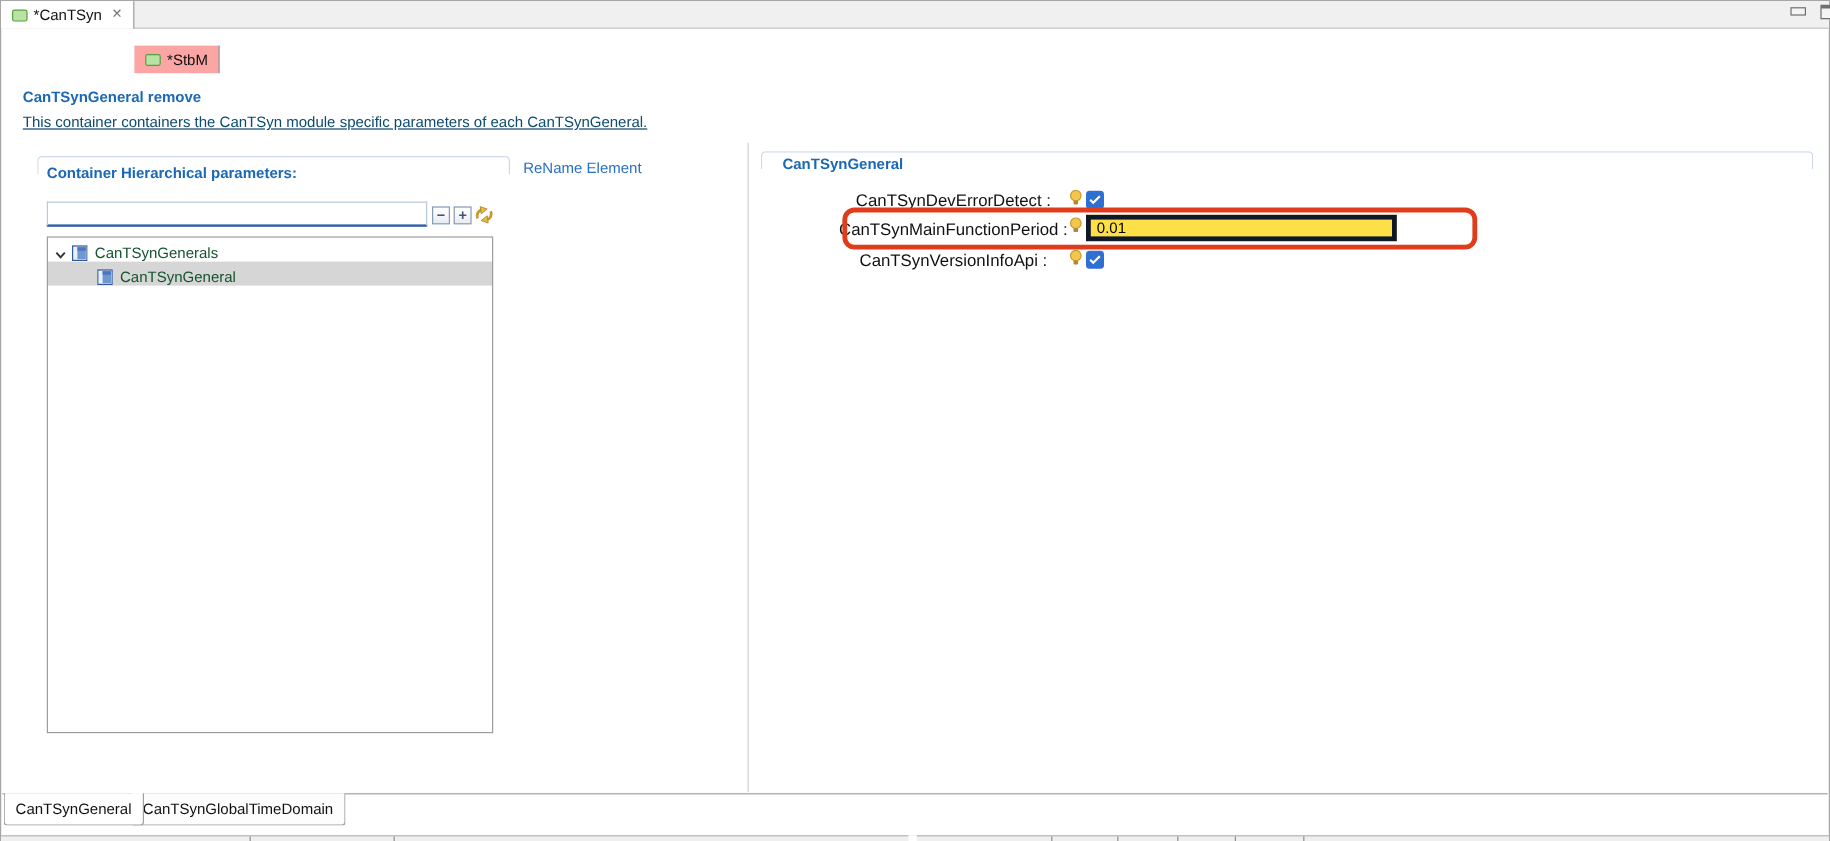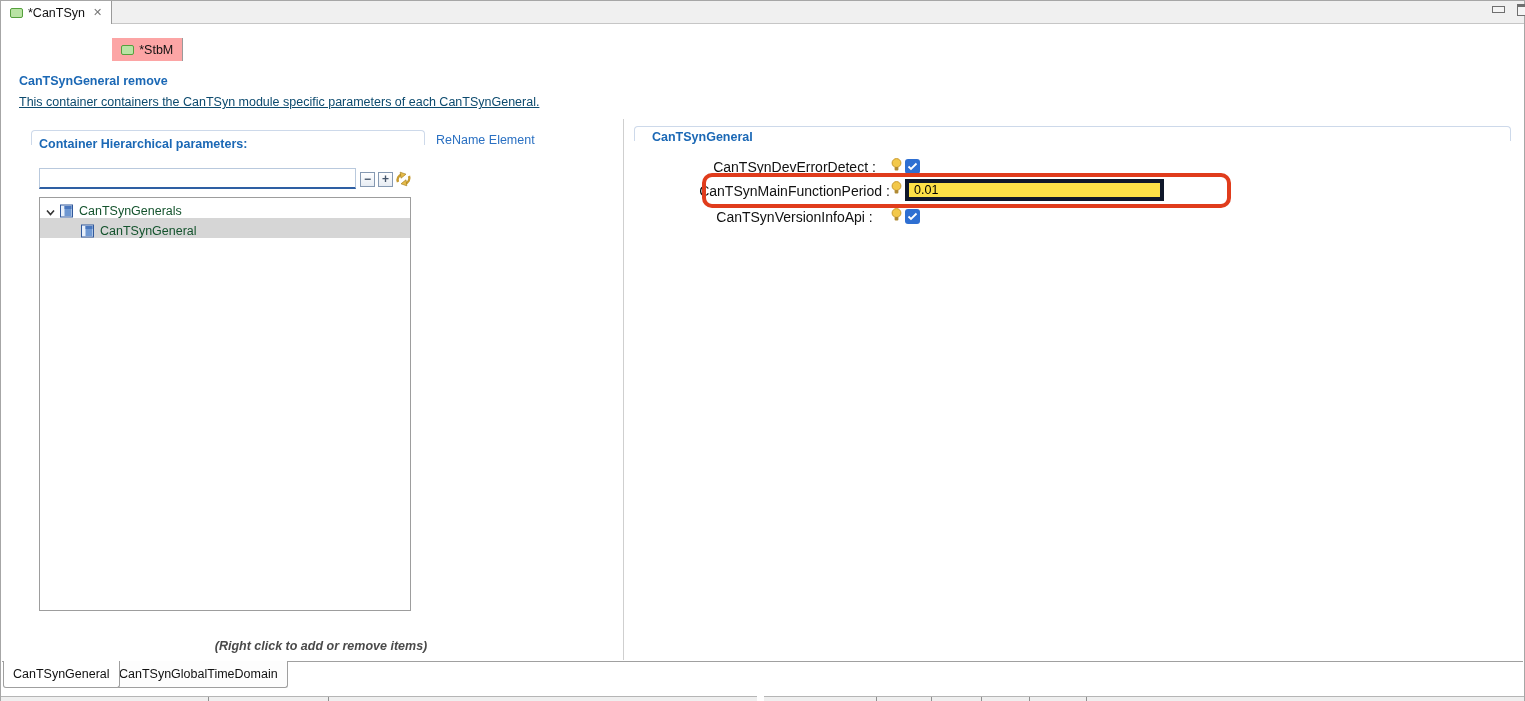--- a/index.html
+++ b/index.html
@@ -145,21 +145,20 @@
     <div class="trow tindent1 selected">
       <svg class="doc-ico" viewBox="0 0 13 14">
         <rect x="0.5" y="1" width="12" height="12" fill="#e9f0fa" stroke="#31599c"></rect>
         <rect x="4.5" y="2" width="7" height="10" fill="#6f98d2"></rect>
         <rect x="4.5" y="2" width="7" height="3" fill="#4a77bd"></rect>
       </svg>
       <span>CanTSynGeneral</span>
     </div>
   </div>
 
-  <div class="hint">(Right click to add or remove items)</div>
 
   <a class="rename">ReName Element</a>
 
   <div class="vdivider"></div>
 
   <div class="group-top rgroup-top"></div>
   <div class="rgroup-title">CanTSynGeneral</div>
 
   <div class="flabel" style="top:158px;">CanTSynDevErrorDetect :</div>
   <svg class="bulb" style="left:890px; top:157px;" viewBox="0 0 11 15">

